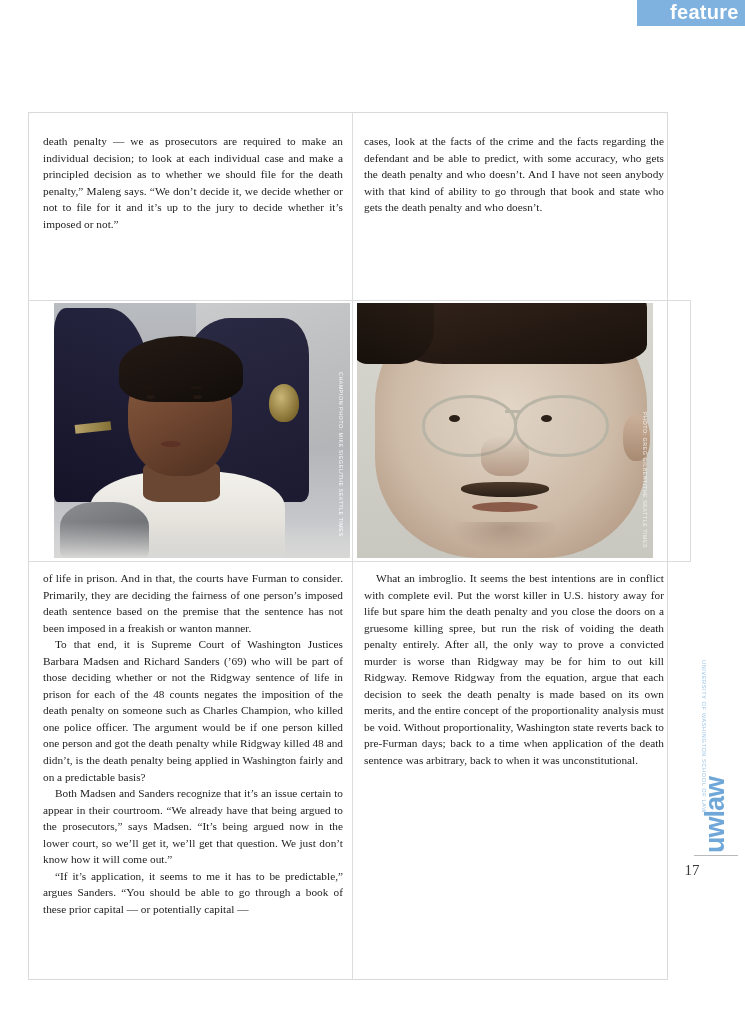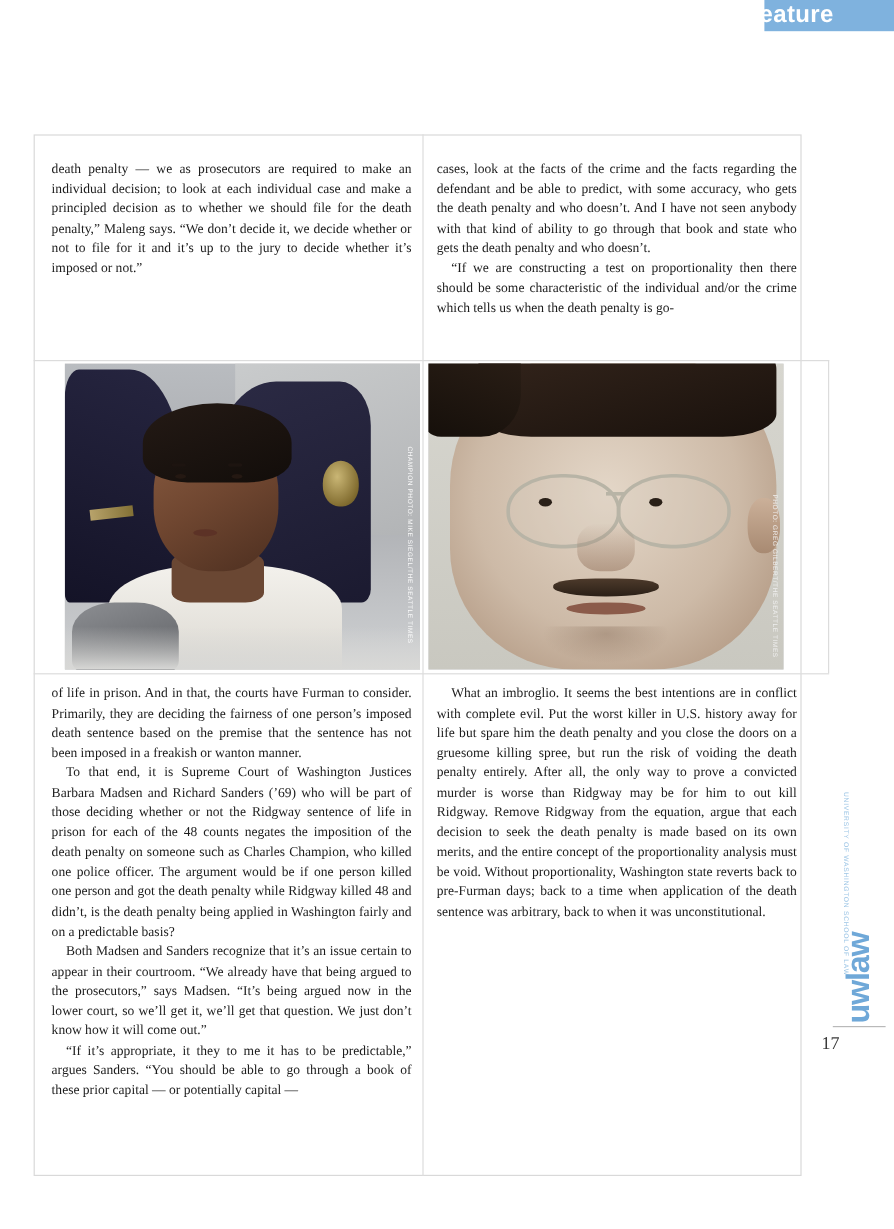--- a/index.html
+++ b/index.html
@@ -21,21 +21,21 @@
     position: absolute;
     top: 0;
     left: 637px;
     width: 108px;
     height: 26px;
     background: #7fb2de;
   }
   .feature-band-label {
     position: absolute;
     top: 0px;
-    left: 626px;
+    left: 670px;
     font-family: "Liberation Sans", "DejaVu Sans", sans-serif;
     font-size: 20px;
     font-weight: 700;
     color: #ffffff;
     letter-spacing: 0.3px;
     line-height: 24px;
   }
 
   
   .page-frame {
@@ -339,21 +339,20 @@
 <div class="h-rule-top"></div>
 <div class="h-rule-bottom"></div>
 <div class="right-margin-rule"></div>
 
 <div class="col col-tl">
   <p>death penalty — we as prosecutors are required to make an individual decision; to look at each individual case and make a principled decision as to whether we should file for the death penalty,” Maleng says. “We don’t decide it, we decide whether or not to file for it and it’s up to the jury to decide whether it’s imposed or not.”</p>
 </div>
 
 <div class="col col-tr">
   <p>cases, look at the facts of the crime and the facts regarding the defendant and be able to predict, with some accuracy, who gets the death penalty and who doesn’t. And I have not seen anybody with that kind of ability to go through that book and state who gets the death penalty and who doesn’t.</p>
-  <p class="indent">“If we are constructing a test on proportionality then there should be some characteristic of the individual and/or the crime which tells us when the death penalty is go-</p>
 </div>
 
 <div class="photo photo-left">
   <div class="pl-bg"></div>
   <div class="pl-wall"></div>
   <div class="pl-officer-left"></div>
   <div class="pl-officer">
     <div class="pl-officer-badge"></div>
   </div>
   <div class="pl-stripe"></div>
@@ -387,21 +386,21 @@
   <div class="pr-mustache"></div>
   <div class="pr-mouth"></div>
   <div class="pr-chin"></div>
 </div>
 <div class="credit credit-right">PHOTO: GREG GILBERT/THE SEATTLE TIMES</div>
 
 <div class="col col-bl">
   <p>of life in prison. And in that, the courts have Furman to consider. Primarily, they are deciding the fairness of one person’s imposed death sentence based on the premise that the sentence has not been imposed in a freakish or wanton manner.</p>
   <p class="indent">To that end, it is Supreme Court of Washington Justices Barbara Madsen and Richard Sanders (’69) who will be part of those deciding whether or not the Ridgway sentence of life in prison for each of the 48 counts negates the imposition of the death penalty on someone such as Charles Champion, who killed one police officer. The argument would be if one person killed one person and got the death penalty while Ridgway killed 48 and didn’t, is the death penalty being applied in Washington fairly and on a predictable basis?</p>
   <p class="indent">Both Madsen and Sanders recognize that it’s an issue certain to appear in their courtroom. “We already have that being argued to the prosecutors,” says Madsen. “It’s being argued now in the lower court, so we’ll get it, we’ll get that question. We just don’t know how it will come out.”</p>
-  <p class="indent">“If it’s appropriate, it they to me it has to be predictable,” argues Sanders. “You should be able to go through a book of these prior capital — or potentially capital —</p>
+  <p class="indent">“If it’s application, it seems to me it has to be predictable,” argues Sanders. “You should be able to go through a book of these prior capital — or potentially capital —</p>
 </div>
 
 <div class="col col-br">
   <p class="indent">What an imbroglio. It seems the best intentions are in conflict with complete evil. Put the worst killer in U.S. history away for life but spare him the death penalty and you close the doors on a gruesome killing spree, but run the risk of voiding the death penalty entirely. After all, the only way to prove a convicted murder is worse than Ridgway may be for him to out kill Ridgway. Remove Ridgway from the equation, argue that each decision to seek the death penalty is made based on its own merits, and the entire concept of the proportionality analysis must be void. Without proportionality, Washington state reverts back to pre-Furman days; back to a time when application of the death sentence was arbitrary, back to when it was unconstitutional.</p>
 </div>
 
 <div class="rail-schoolname">UNIVERSITY OF WASHINGTON SCHOOL OF LAW</div>
 <div class="rail-logo">uwlaw</div>
 <div class="rail-rule"></div>
 <div class="page-number">17</div>

